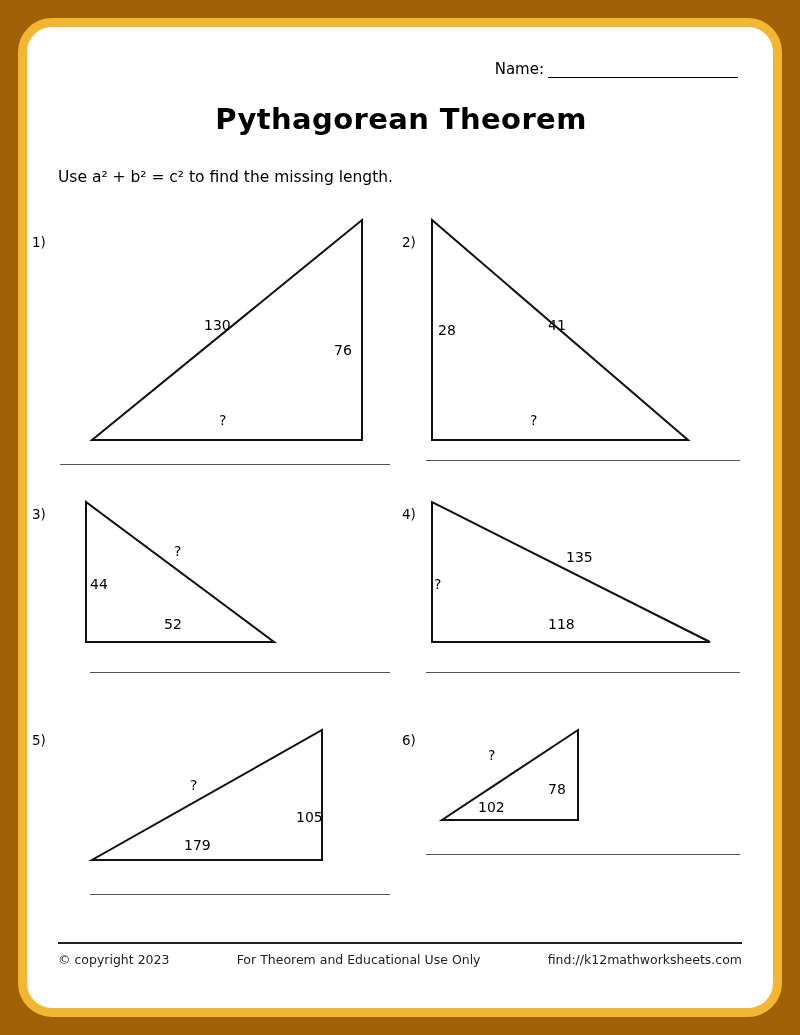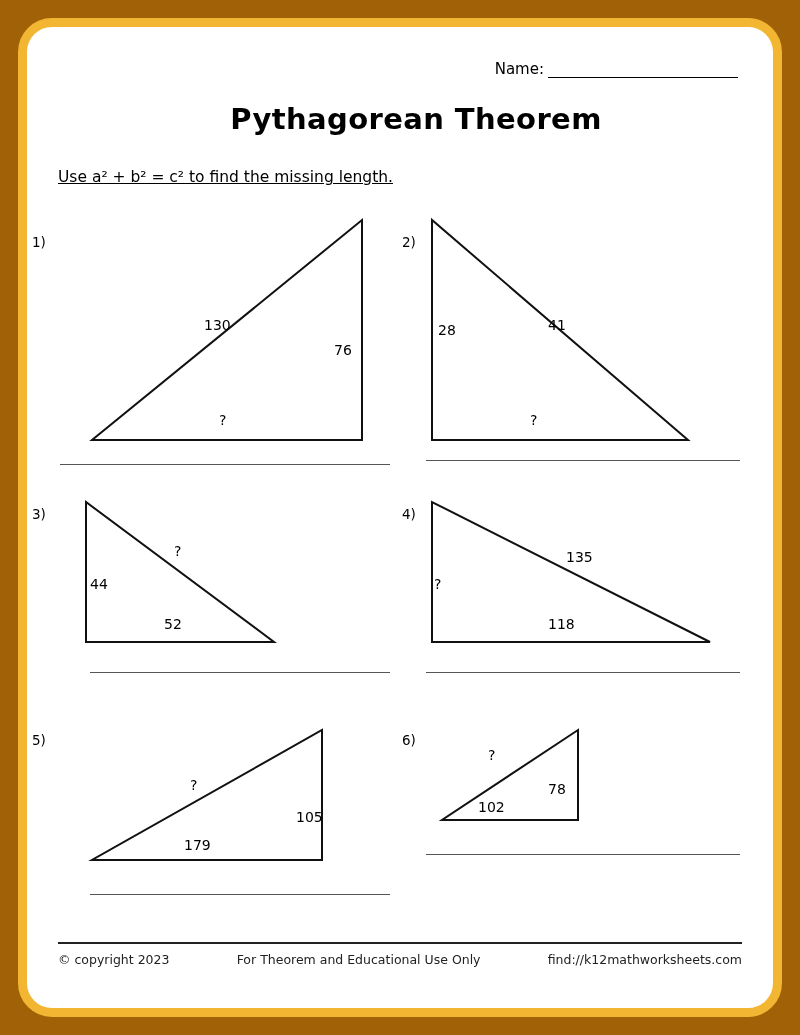--- a/index.html
+++ b/index.html
@@ -56,36 +56,35 @@
   .name-line {
     display: inline-block;
     width: 190px;
     border-bottom: 1.6px solid #000;
     height: 14px;
   }
 
   .title {
     position: absolute;
     top: 72px;
-    left: 16px;
+    left: 1px;
     width: 740px;
     text-align: center;
     font-size: 29px;
     font-weight: bold;
     letter-spacing: 0.4px;
     color: #000;
   }
 
   .instructions {
     position: absolute;
     top: 138px;
     left: 28px;
     font-size: 15.5px;
     color: #000;
-    text-decoration: underline;
   }
 
   
   .problems {
     position: absolute;
     top: 172px;
     left: 0;
     width: 740px;
   }
   .prob {

